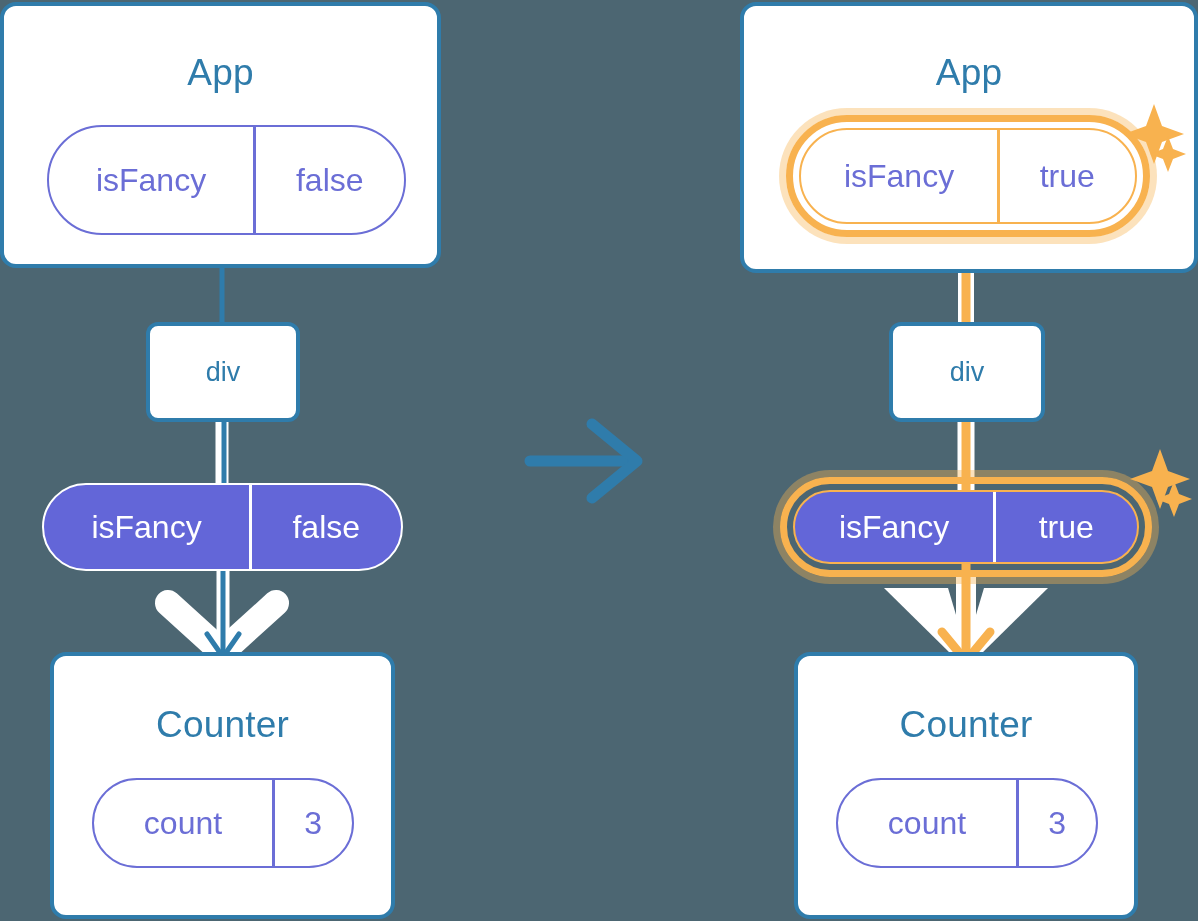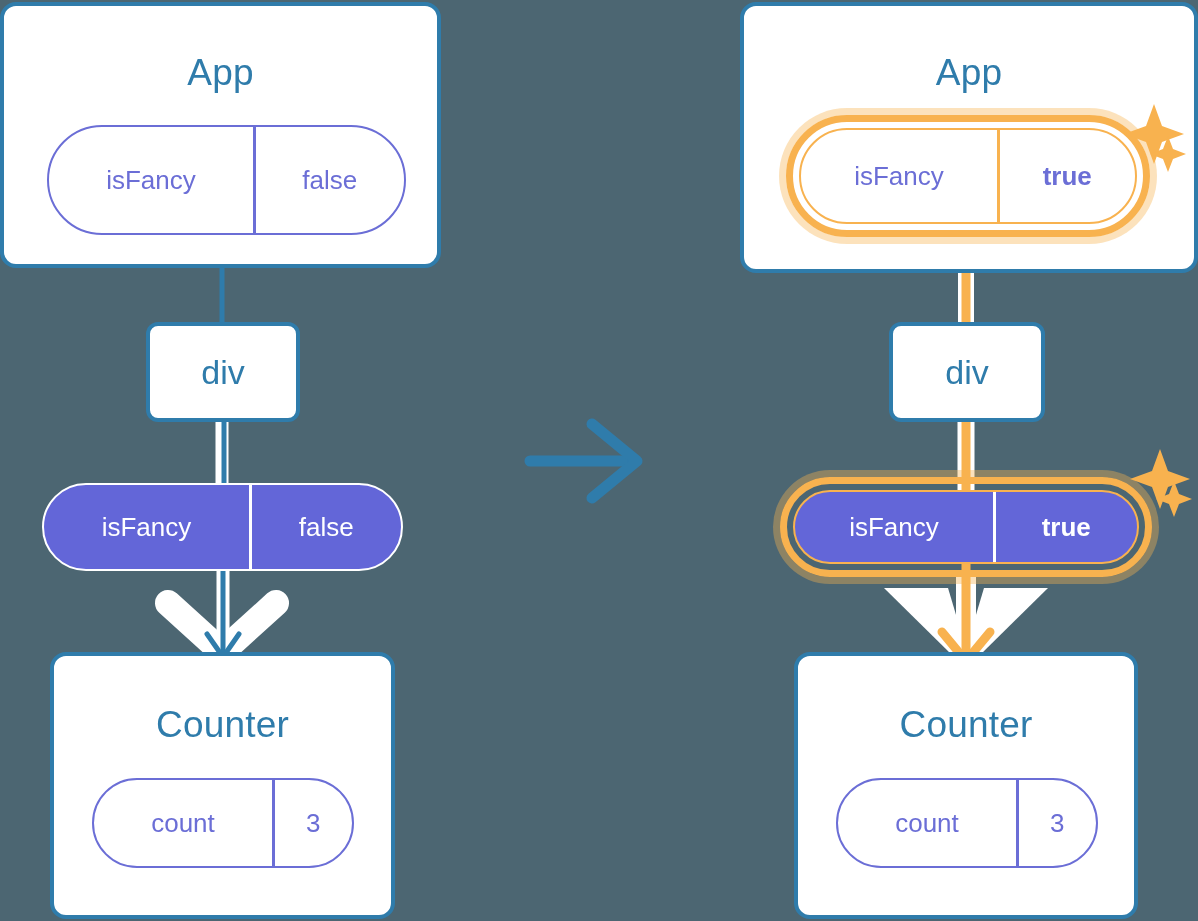--- a/index.html
+++ b/index.html
@@ -43,21 +43,21 @@
   .divbox {
     position: absolute;
     background: #ffffff;
     border: 4px solid #2f7cab;
     border-radius: 12px;
     box-sizing: border-box;
     display: flex;
     align-items: center;
     justify-content: center;
     color: #2f7cab;
-    font-size: 34px;
+    font-size: 27px;
     line-height: 1;
   }
   
   .pill {
     position: absolute;
     box-sizing: border-box;
     display: flex;
     align-items: stretch;
     border-radius: 999px;
     overflow: hidden;
@@ -67,39 +67,39 @@
     background: transparent;
   }
   .pill-filled {
     background: #6366d8;
     border: 2.5px solid #ffffff;
   }
   .pill-cell {
     display: flex;
     align-items: center;
     justify-content: center;
-    font-size: 26px;
+    font-size: 32px;
     line-height: 1;
     white-space: nowrap;
   }
   .pill-outline .pill-cell { color: #6b6ed6; }
   .pill-filled  .pill-cell { color: #ffffff; }
   .pill-cell.key { flex: 0 0 auto; }
   .pill-cell.val { flex: 1 1 auto; text-align: right; }
   .pill-divider-outline {
     width: 2.5px;
     background: #6b6ed6;
     flex: 0 0 auto;
   }
   .pill-divider-filled {
     width: 2.5px;
     background: #ffffff;
     flex: 0 0 auto;
   }
-  .bold { font-weight: 700; }
+  .bold { font-weight: 400; }
 
   
   .halo {
     position: absolute;
     border-radius: 999px;
     box-sizing: border-box;
     border: 7px solid #f8b24f;
     box-shadow: 0 0 0 7px rgba(248,178,79,0.38);
     pointer-events: none;
   }

